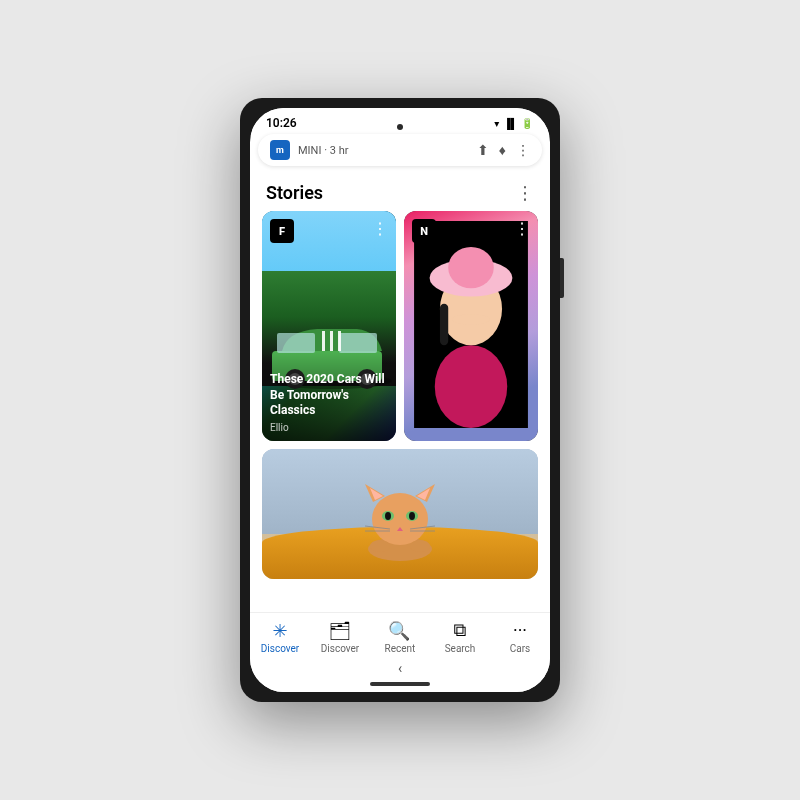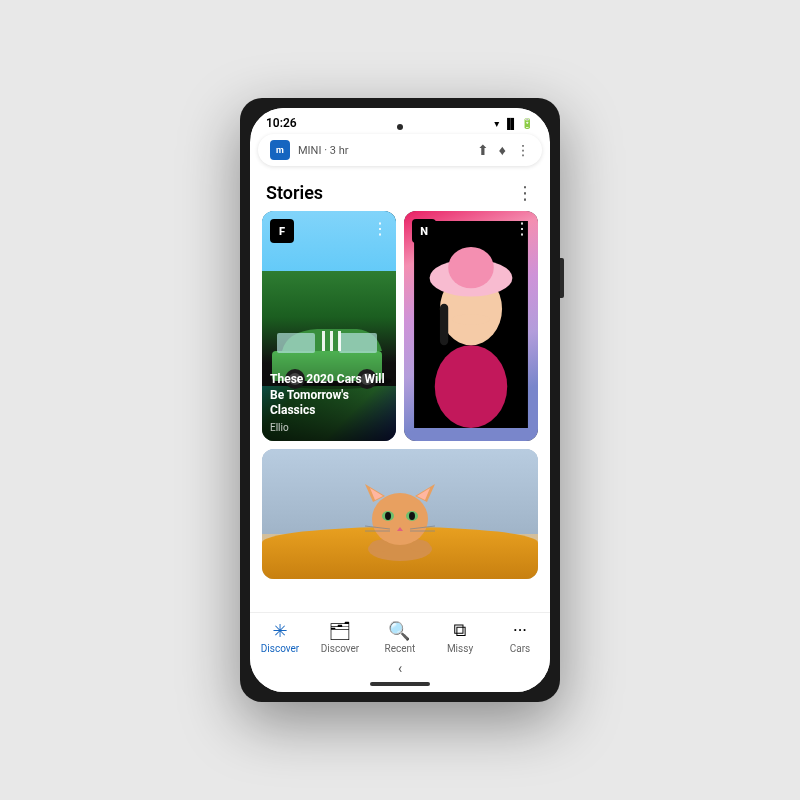--- a/index.html
+++ b/index.html
@@ -480,21 +480,21 @@
       <div class="nav-item">
         <span class="nav-icon">🗂</span>
         <span class="nav-label">Discover</span>
       </div>
       <div class="nav-item">
         <span class="nav-icon">🔍</span>
         <span class="nav-label">Recent</span>
       </div>
       <div class="nav-item">
         <span class="nav-icon">⧉</span>
-        <span class="nav-label">Missy</span>
+        <span class="nav-label">Search</span>
       </div>
       <div class="nav-item">
         <span class="nav-icon">···</span>
         <span class="nav-label">Cars</span>
       </div>
     </div>
 
     <div class="nav-back">
       <span class="back-chevron">‹</span>
     </div>

